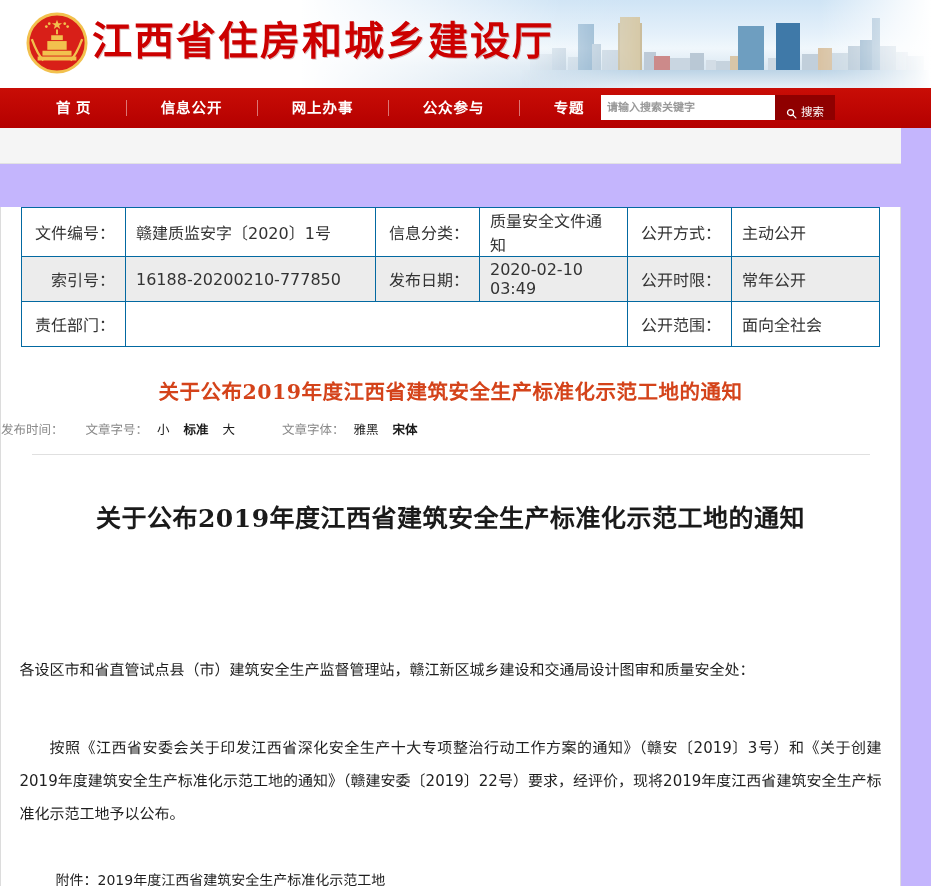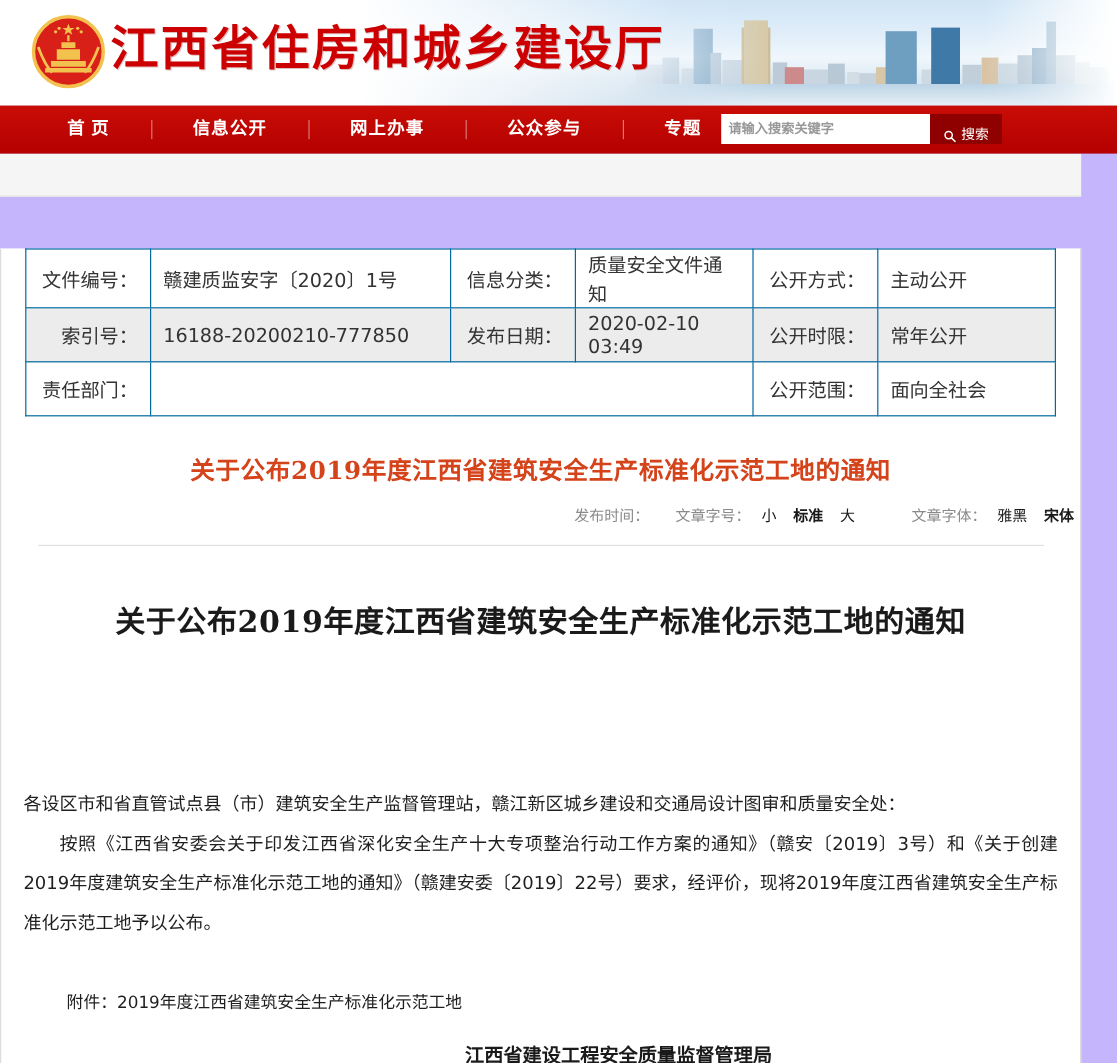--- a/index.html
+++ b/index.html
@@ -157,21 +157,21 @@
     margin: 28px 0 0 0;
     text-align: center;
     font-family: "DejaVu Serif", "Liberation Serif", serif;
     font-size: 20.5px;
     font-weight: 700;
     color: #d4431a;
     letter-spacing: .5px;
   }
   .ctrl-row {
     margin-top: 14px;
-    text-align: right;
+    text-align: left;
     font-size: 12.5px;
     color: #7a7a7a;
     font-family: "DejaVu Sans", "Liberation Sans", sans-serif;
   }
   .ctrl-row .gl { color: #8a8a8a; }
   .ctrl-row .opt { color: #1a1a1a; margin: 0 5px; cursor: pointer; }
   .ctrl-row .opt.sel { font-weight: 700; }
   .ctrl-gap { display: inline-block; width: 34px; }
   .ctrl-gap-sm { display: inline-block; width: 14px; }
 
@@ -195,21 +195,21 @@
   .body-text {
     margin: 120px auto 0 auto;
     width: 862px;
     font-family: "DejaVu Sans", "Liberation Sans", sans-serif;
     font-size: 15px;
     color: #1f1f1f;
     line-height: 33px;
     text-align: justify;
   }
   .body-text p { margin: 0; }
-  .body-text p.indent { text-indent: 2em; }
+  .body-text p.indent { text-indent: 2em; margin-top: 45px; }
   .attach {
     margin: 38px auto 0 auto;
     width: 862px;
     padding-left: 36px;
     font-family: "DejaVu Sans", "Liberation Sans", sans-serif;
     font-size: 14px;
     color: #1f1f1f;
   }
   .sign {
     margin: 22px auto 0 auto;

